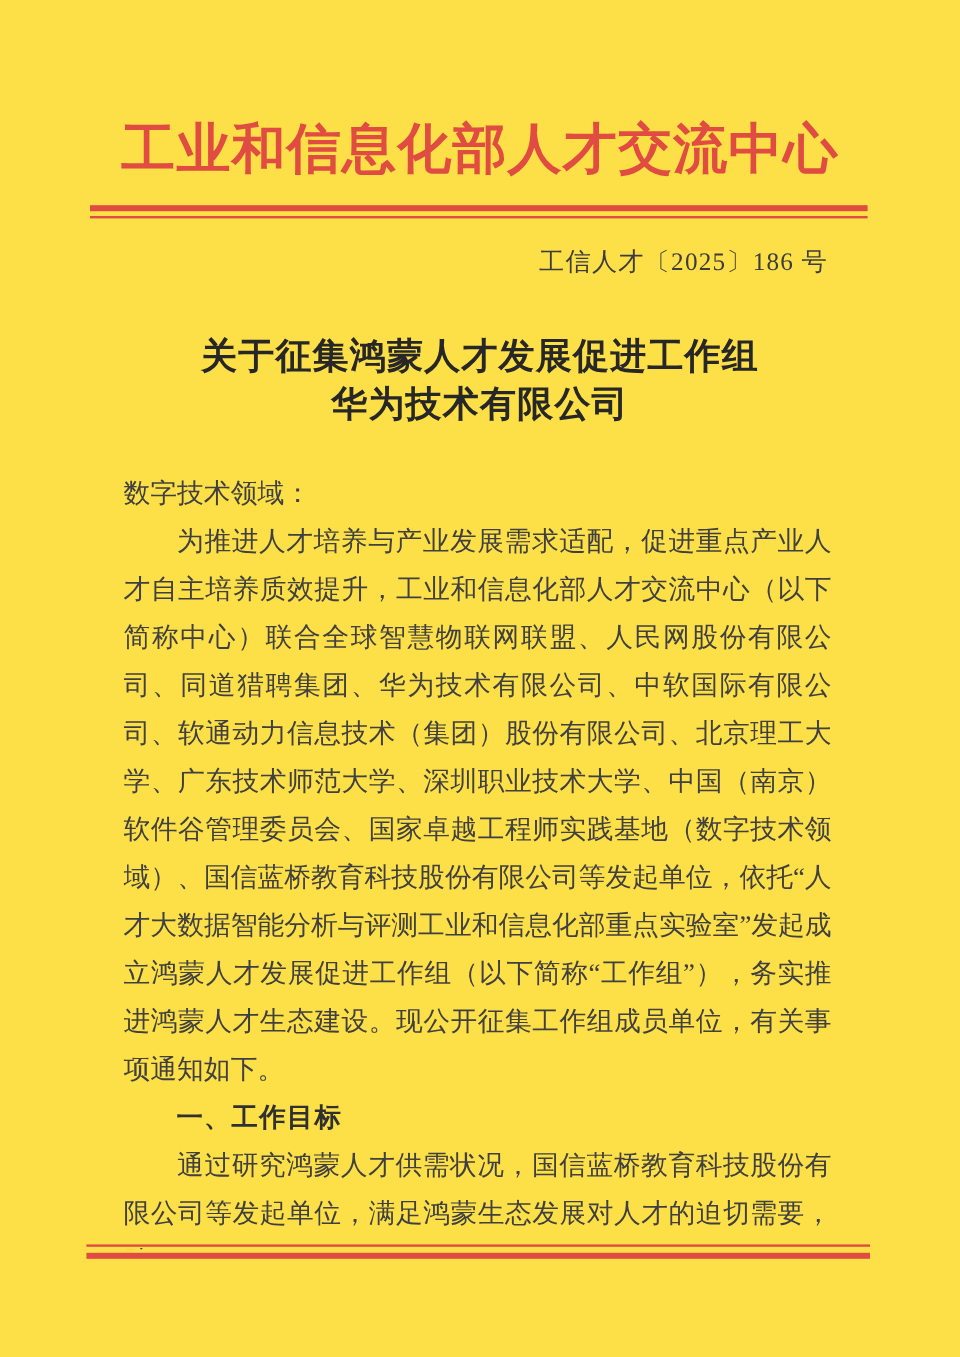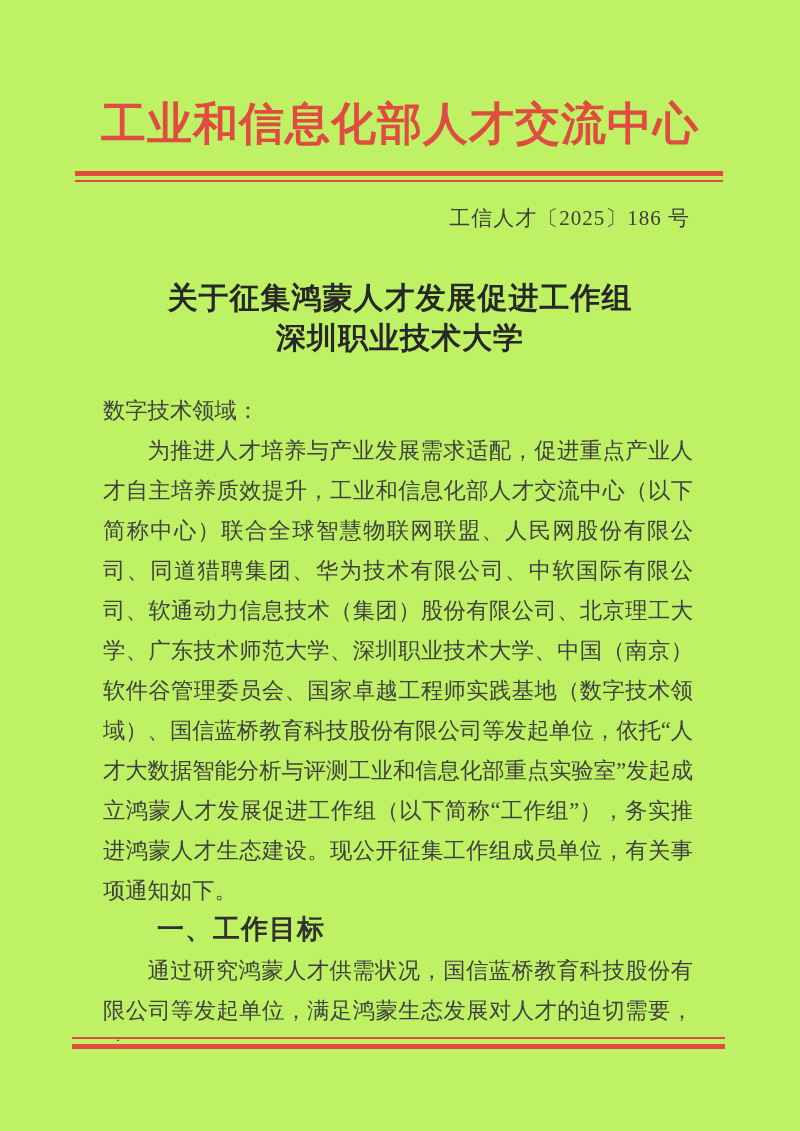--- a/index.html
+++ b/index.html
@@ -1,20 +1,20 @@
 <!DOCTYPE html>
 <html><head>
 <meta charset="utf-8">
 <style>
   html,body{margin:0;padding:0;background:#ffffff;}
   .page{
     position:relative;
     width:800px;
     height:1131px;
-    background:#bef264;
+    background:#fde047;
     overflow:hidden;
     font-family:"Liberation Serif","DejaVu Serif",serif;
   }
   
   .letterhead{
     position:absolute;
     top:92px;
     left:0;
     width:100%;
     text-align:center;
@@ -73,22 +73,22 @@
     text-align:justify;
     text-justify:inter-character;
   }
   .body p{margin:0;padding:0;}
   .salutation{text-indent:0;}
   .para{text-indent:2em;}
   .heading{
     text-indent:2em;
     font-weight:700;
     color:#303030;
-    font-family:Liberation Mono, monospace;
-    font-size:27px;
+    font-family:Liberation Serif, serif;
+    font-size:22px;
     letter-spacing:1px;
   }
   
   .rule-bottom{
     position:absolute;
     top:1037px;
     left:72px;
     width:653px;
   }
   .rule-bottom .thin{height:2px;background:#e04c42;}
@@ -105,21 +105,21 @@
   <div class="rule-top">
     <div class="thick"></div>
     <div class="gap"></div>
     <div class="thin"></div>
   </div>
 
   <div class="doc-number">工信人才〔2025〕186 号</div>
 
   <div class="doc-title">
     <span class="title-line">关于征集鸿蒙人才发展促进工作组</span>
-    <span class="title-line">深圳职业技术大学</span>
+    <span class="title-line">华为技术有限公司</span>
   </div>
 
   <div class="body">
     <p class="salutation">数字技术领域：</p>
     <p class="para">为推进人才培养与产业发展需求适配，促进重点产业人才自主培养质效提升，工业和信息化部人才交流中心（以下简称中心）联合全球智慧物联网联盟、人民网股份有限公司、同道猎聘集团、华为技术有限公司、中软国际有限公司、软通动力信息技术（集团）股份有限公司、北京理工大学、广东技术师范大学、深圳职业技术大学、中国（南京）软件谷管理委员会、国家卓越工程师实践基地（数字技术领域）、国信蓝桥教育科技股份有限公司等发起单位，依托“人才大数据智能分析与评测工业和信息化部重点实验室”发起成立鸿蒙人才发展促进工作组（以下简称“工作组”），务实推进鸿蒙人才生态建设。现公开征集工作组成员单位，有关事项通知如下。</p>
     <p class="heading">一、工作目标</p>
     <p class="para">通过研究鸿蒙人才供需状况，国信蓝桥教育科技股份有限公司等发起单位，满足鸿蒙生态发展对人才的迫切需要，助</p>
   </div>
 
   <div class="rule-bottom">

